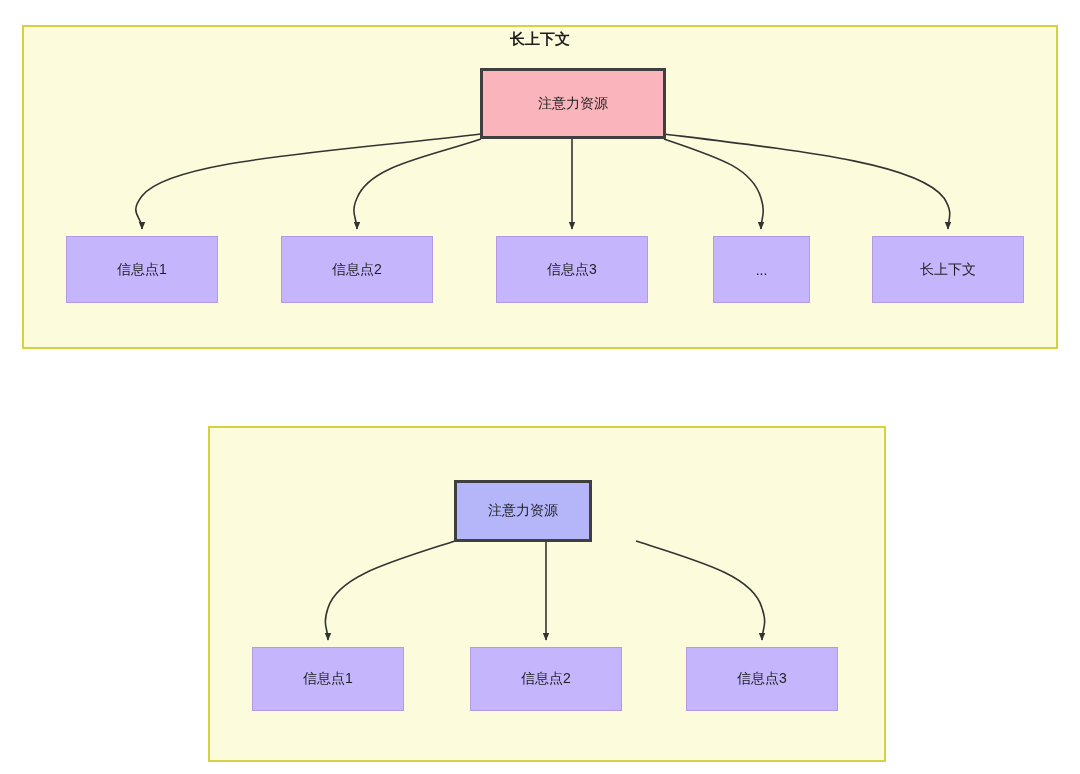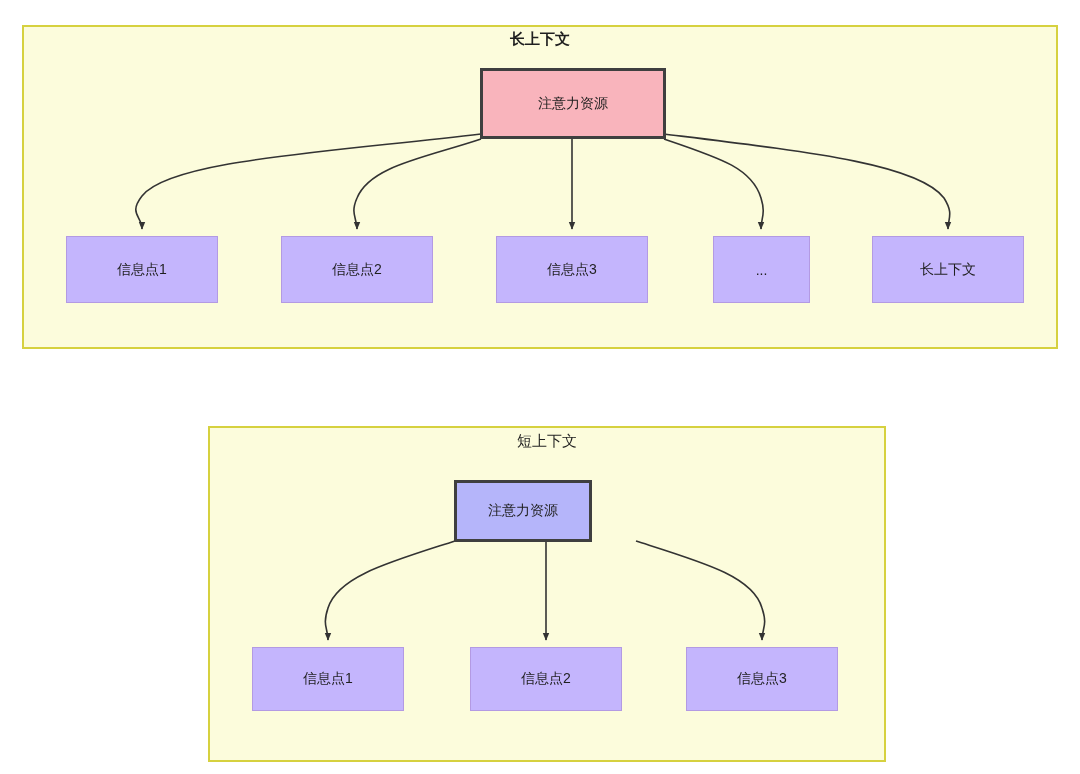--- a/index.html
+++ b/index.html
@@ -67,21 +67,20 @@
 <body>
 
 <div id="canvas">
 
   <div class="group-box" style="left:22px; top:25px; width:1036px; height:324px;"></div>
 
   <div class="group-title" style="left:440px; top:30px; width:200px;font-weight:bold;">长上下文</div>
 
   <div class="group-box" style="left:208px; top:426px; width:678px; height:336px;"></div>
 
-  <div class="group-title" style="left:447px; top:432px; width:200px;">短上下文</div>
 
   <svg class="edges" viewBox="0 0 1080 774" xmlns="http://www.w3.org/2000/svg">
     <defs>
       <marker id="arrowhead" markerWidth="9" markerHeight="9" refX="7.2" refY="4" orient="auto" markerUnits="userSpaceOnUse">
         <path d="M0,0.7 L8,4 L0,7.3 z" fill="#333333"></path>
       </marker>
     </defs>
 
     <g fill="none" stroke="#333333" stroke-width="1.6" marker-end="url(#arrowhead)">
 

